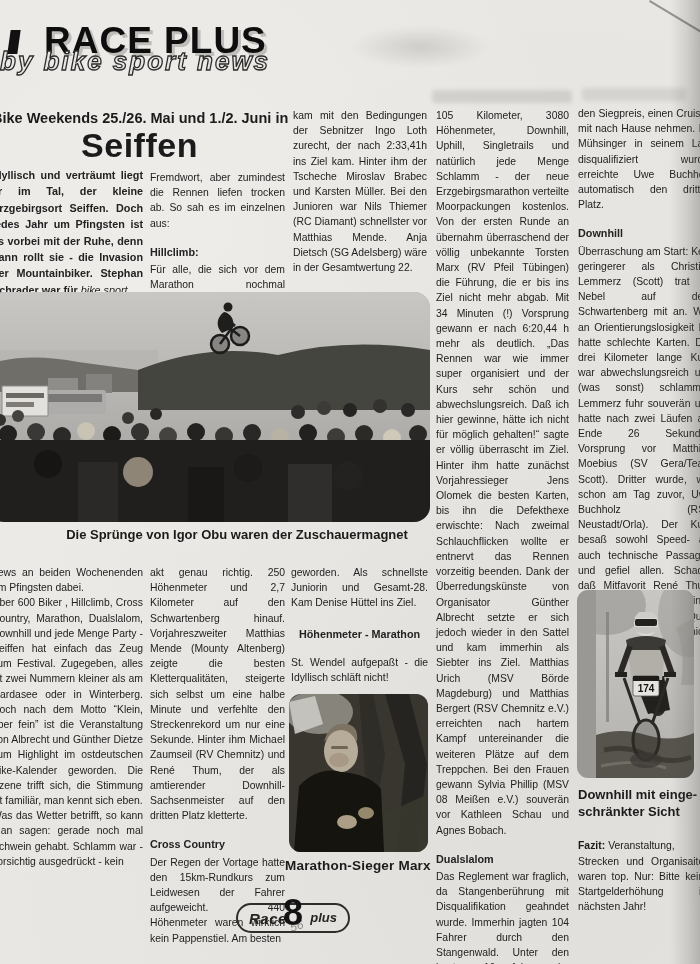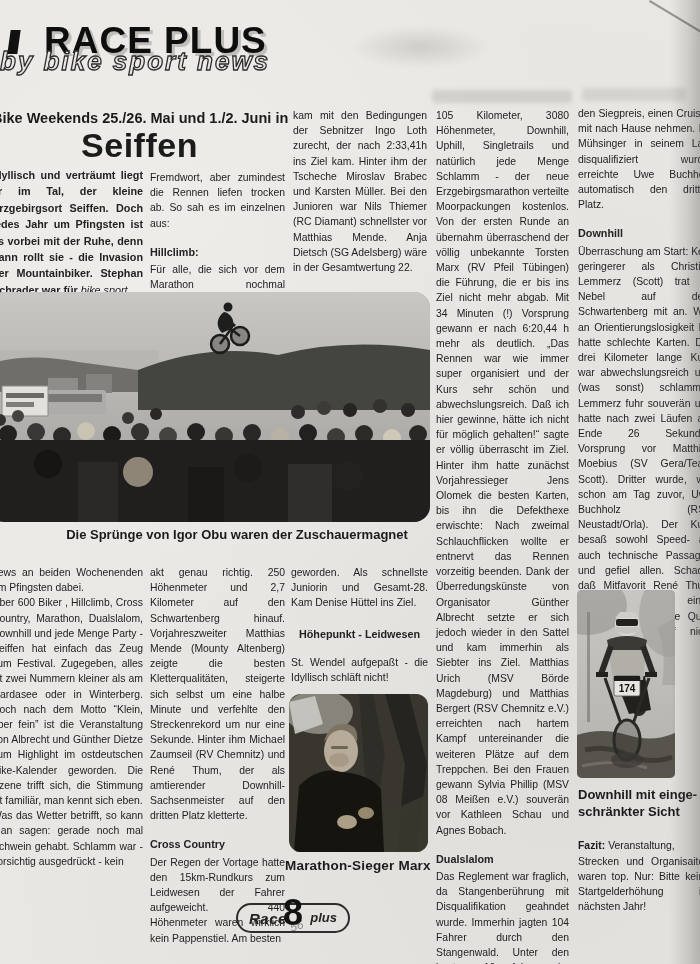--- a/index.html
+++ b/index.html
@@ -29,21 +29,21 @@
   .col4{left:436px;top:108px;width:133px;}
   .col5{left:578px;top:106px;width:134px;}
   .col1-bottom{left:-8px;top:565px;width:151px;}
   .col2-bottom{left:150px;top:565px;width:135px;}
   .col3-bottom{left:291px;top:565px;width:137px;}
   .h-center{text-align:center;font-size:11.5px;margin:16px 0 13px 0 !important;}
   
   .photo{position:absolute;overflow:hidden;background:#9a9894;}
   .photo-main{left:-12px;top:292px;width:442px;height:230px;border-radius:16px;}
   .photo-marx{left:289px;top:694px;width:139px;height:158px;border-radius:12px;}
-  .photo-downhill{left:577px;top:590px;width:98px;height:188px;border-radius:5px;}
+  .photo-downhill{left:577px;top:590px;width:98px;height:188px;border-radius:11px;padding-left:19px;}
   .photo svg{display:block;width:100%;height:100%;}
   
   .caption-main{position:absolute;left:0px;top:527px;width:432px;text-align:center;font-weight:bold;font-size:13px;margin-left:21px;}
   .caption-marx{position:absolute;left:285px;top:858px;width:148px;font-weight:bold;font-size:13.5px;letter-spacing:0.2px;}
   .caption-downhill{position:absolute;left:578px;top:786px;width:124px;font-weight:bold;font-size:13px;line-height:17px;}
   .fazit{position:absolute;left:578px;top:828px;width:132px;font-size:10.4px;line-height:15.2px;text-align:justify;}
   .fazit b{margin-right:3px;}
   
   .footer-logo{position:absolute;left:236px;top:903px;width:110px;height:26px;border:2px solid #2e2d2b;border-radius:15px;}
   .footer-race{position:absolute;left:11px;top:5px;font-size:15px;font-weight:bold;font-style:italic;letter-spacing:0.5px;color:#252423;}
@@ -107,21 +107,21 @@
   </div>
 
   <div class="col col2-bottom">
     <p>akt genau richtig. 250 Höhenmeter und 2,7 Kilometer auf den Schwartenberg hinauf. Vorjahreszweiter Matthias Mende (Mounty Altenberg) zeigte die besten Kletterqualitäten, steigerte sich selbst um eine halbe Minute und verfehlte den Streckenrekord um nur eine Sekunde. Hinter ihm Michael Zaumseil (RV Chemnitz) und René Thum, der als amtierender Downhill-Sachsenmeister auf den dritten Platz kletterte.</p>
     <h4>Cross Country</h4>
     <p>Der Regen der Vortage hatte den 15km-Rundkurs zum Leidwesen der Fahrer aufgeweicht. 440 Höhenmeter waren wirklich kein Pappenstiel. Am besten</p>
   </div>
 
   <div class="col col3-bottom">
     <p>geworden. Als schnellste Juniorin und Gesamt-28. Kam Denise Hüttel ins Ziel.</p>
-    <h4 class="h-center">Höhepunkt - Leidwesen</h4>
+    <h4 class="h-center">Höhenmeter - Marathon</h4>
     <p>St. Wendel aufgepaßt - die Idyllisch schläft nicht!</p>
   </div>
 
   <div class="photo photo-main">
     <svg viewBox="0 0 442 230">
       <defs>
         <linearGradient id="sky" x1="0" y1="0" x2="0" y2="1">
           <stop offset="0" stop-color="#c9c7c3"></stop>
             <stop offset="1" stop-color="#aeaca8"></stop>
         </linearGradient>

